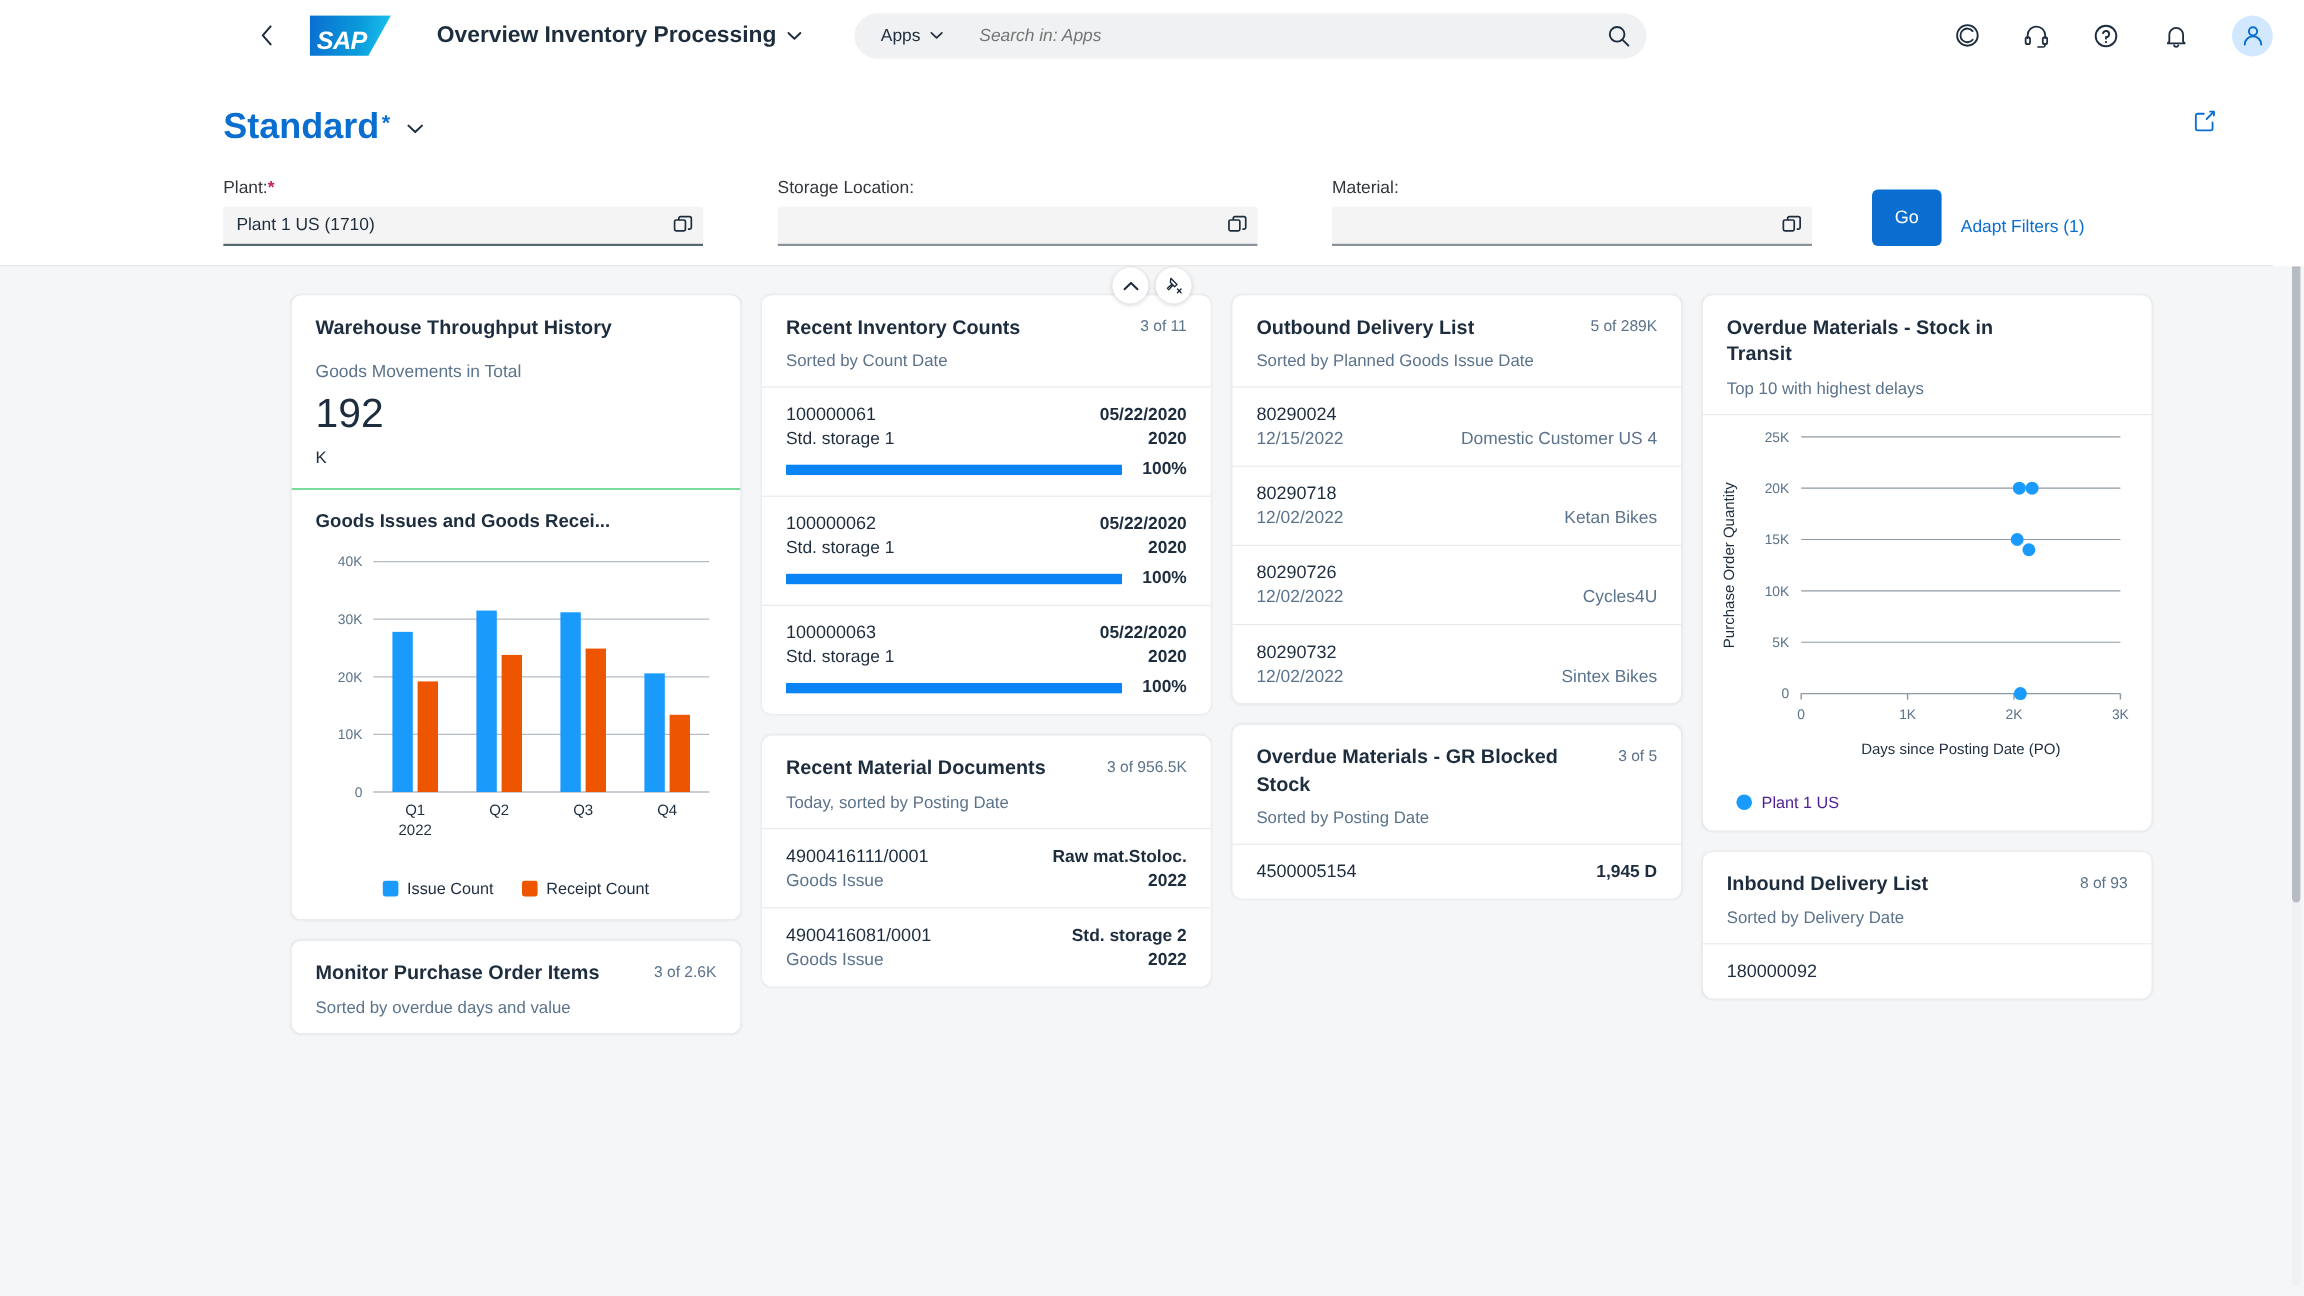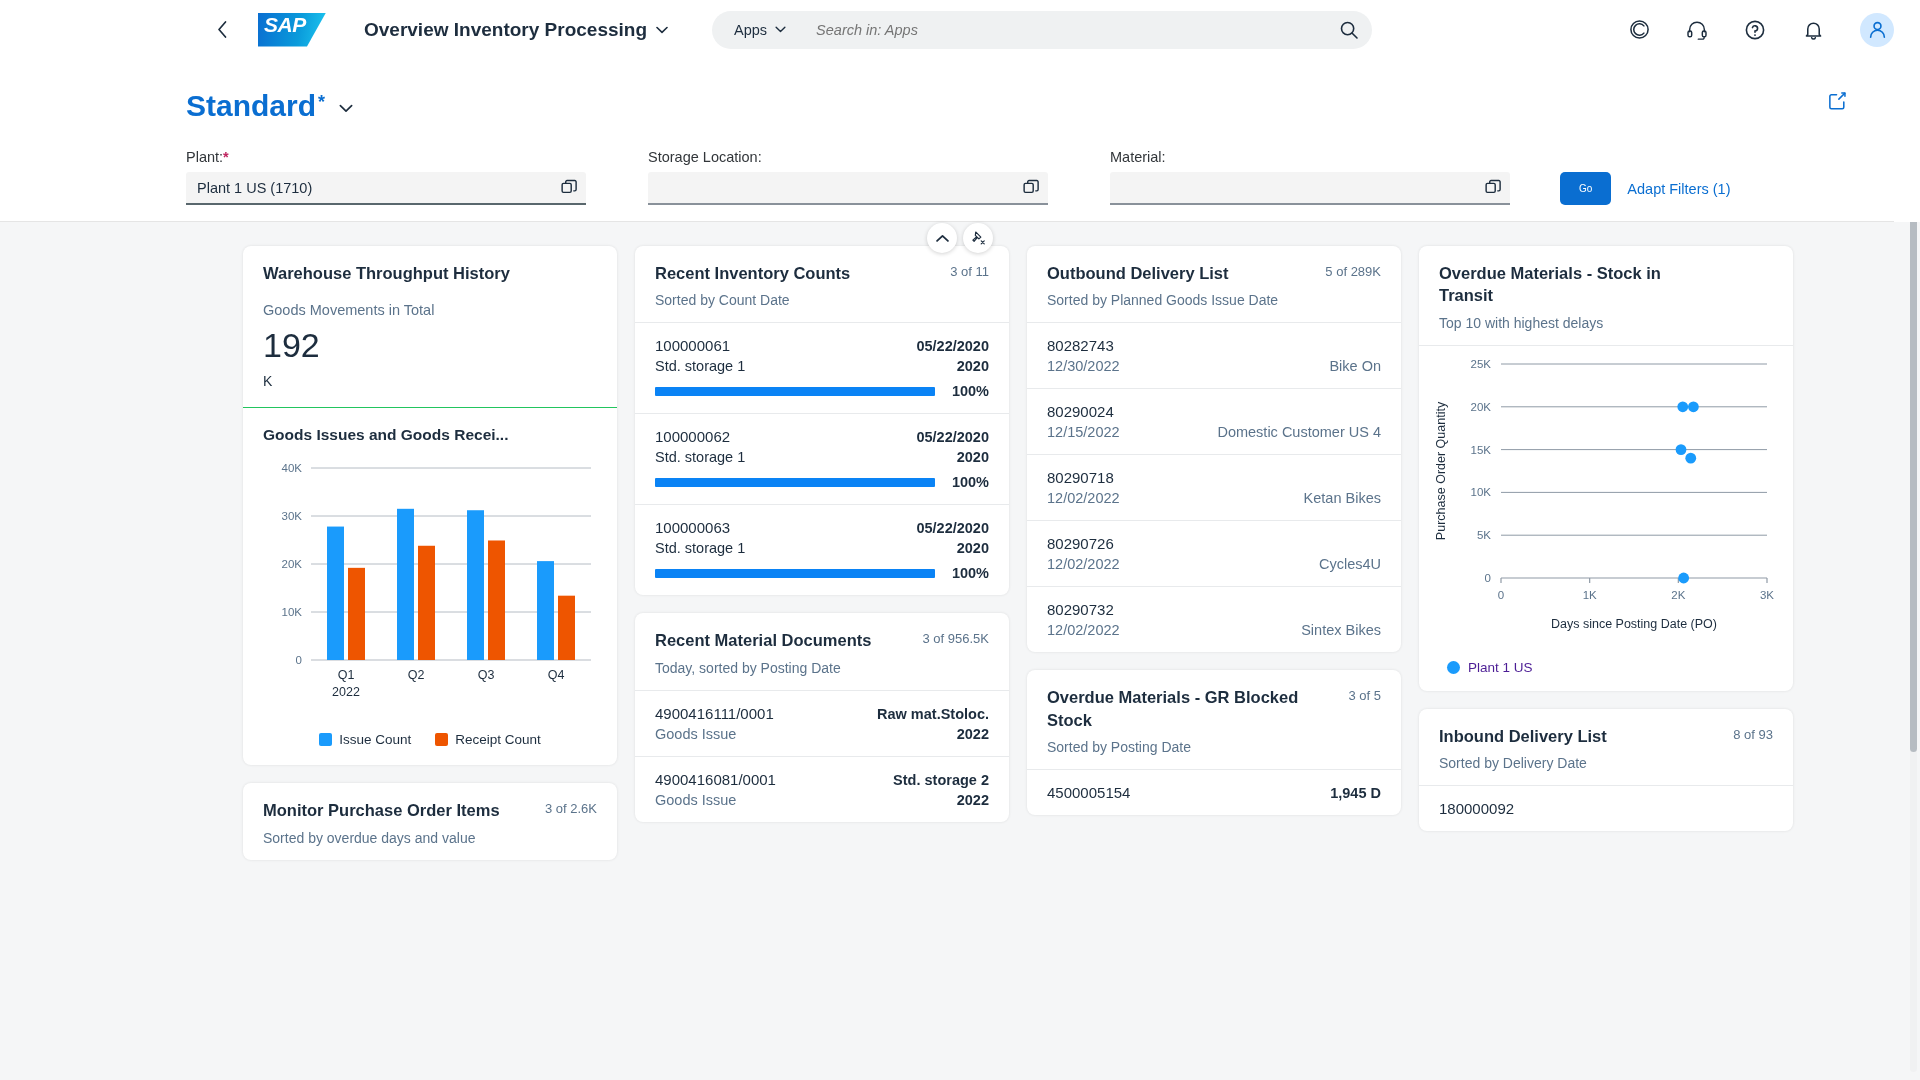--- a/index.html
+++ b/index.html
@@ -17,21 +17,21 @@
     padding: 0 26px 0 14px; position: relative; z-index: 20;
   }
   .back-btn {
     width: 36px; height: 36px; display: flex; align-items: center; justify-content: center;
     border-radius: 6px; cursor: pointer; color: #1d2d3e; margin-left: 190px;
   }
   .sap-logo {
     width: 68px; height: 34px; margin-left: 18px; position: relative;
     background: linear-gradient(100deg, #0a6ed1 0%, #0a9bdb 60%, #1ec8f0 100%);
     clip-path: polygon(0 0, 100% 0, 72% 100%, 0 100%);
-    display: flex; align-items: flex-start; justify-content: flex-start;
+    display: flex; align-items: flex-end; justify-content: flex-start;
   }
   .sap-logo span {
     color: #fff; font-weight: bold; font-size: 21px; letter-spacing: -0.5px;
     font-style: italic; padding-left: 6px; font-family: "Liberation Sans", sans-serif;
   }
   .app-title {
     margin-left: 38px; font-size: 19px; font-weight: bold; color: #1d2d3e;
     display: flex; align-items: center; gap: 9px; cursor: pointer;
   }
 
@@ -98,21 +98,21 @@
     border-radius: 3px 3px 0 0;
   }
   .filter-input-wrap.empty { border-bottom-color: #89919a; }
   .filter-input {
     flex: 1; border: none; background: transparent; outline: none;
     font-size: 14.5px; color: #1d2d3e; font-family: "Liberation Sans", sans-serif;
   }
   .vh-icon { cursor: pointer; color: #1d2d3e; display: flex; }
   .go-btn {
     background: #0a6ed1; color: #fff; border: none; border-radius: 5px;
-    height: 33px; padding: 0 19px; font-size: 10px; cursor: pointer;
+    height: 47px; padding: 0 19px; font-size: 15px; cursor: pointer;
     font-family: "Liberation Sans", sans-serif; margin-left: 50px;
   }
   .adapt-btn {
     background: transparent; border: none; color: #0a6ed1; font-size: 14.5px;
     cursor: pointer; margin-left: 16px; height: 33px;
     font-family: "Liberation Sans", sans-serif;
   }
 
   
   .float-ctrls {
@@ -515,29 +515,20 @@
     </div>
 
     <div class="col">
       <div class="card">
         <div class="card-head">
           <div class="card-title">Outbound Delivery List</div>
           <div class="card-count">5 of 289K</div>
           <div class="card-sub">Sorted by Planned Goods Issue Date</div>
         </div>
         <div id="odl-rows">
-            <div class="list-row">
-              <div class="lr-line">
-                <span class="lr-main">80282743</span>
-              </div>
-              <div class="lr-line">
-                <span class="lr-sub-muted">12/30/2022</span>
-                <span class="lr-right-muted">Bike On</span>
-              </div>
-            </div>
             <div class="list-row">
               <div class="lr-line">
                 <span class="lr-main">80290024</span>
               </div>
               <div class="lr-line">
                 <span class="lr-sub-muted">12/15/2022</span>
                 <span class="lr-right-muted">Domestic Customer US 4</span>
               </div>
             </div>
             <div class="list-row">

